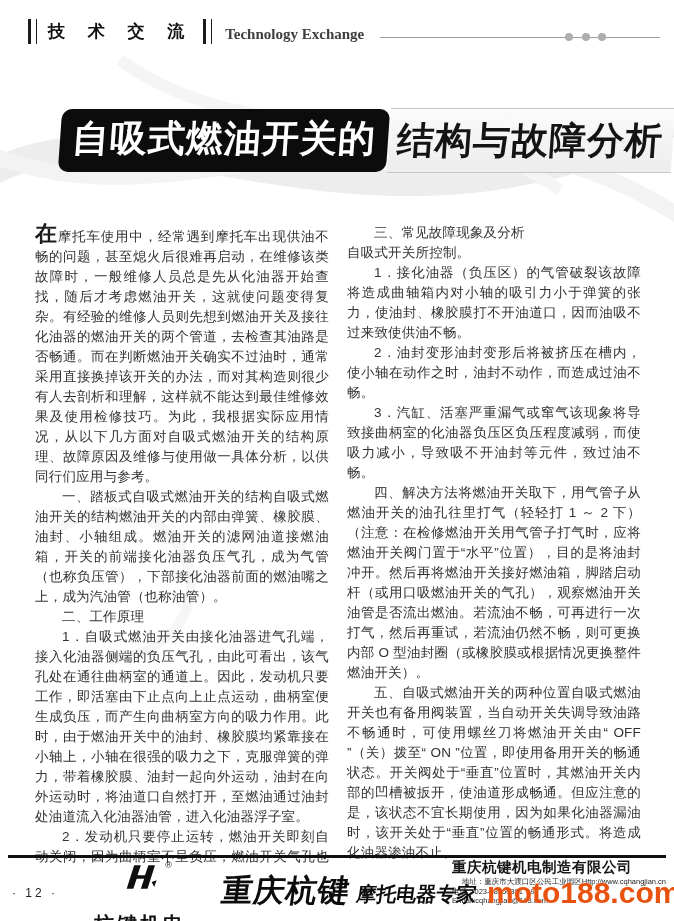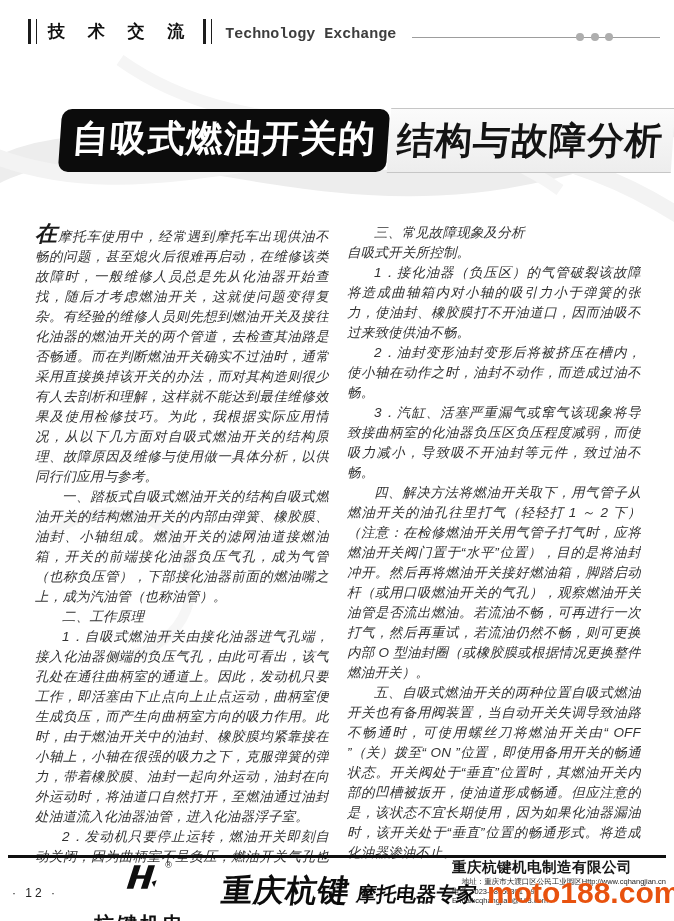--- a/index.html
+++ b/index.html
@@ -5,38 +5,38 @@
   html,body{margin:0;padding:0;background:#d8d8d8;}
   .page{position:relative;width:674px;height:921px;background:#ffffff;overflow:hidden;
         font-family:"Liberation Sans",sans-serif;color:#2b2b2b;margin:0 auto;}
   .bg-swirls{position:absolute;left:0;top:0;z-index:0;pointer-events:none;}
 
   
   .header{position:absolute;top:16px;left:28px;right:14px;height:30px;display:flex;align-items:center;z-index:2;}
   .dbar{width:5px;height:25px;border-left:3px solid #1c1c1c;border-right:1px solid #1c1c1c;margin-right:11px;}
   .dbar.second{margin-left:10px;}
   .h-cn{font-size:17px;font-weight:bold;letter-spacing:9px;color:#111;white-space:nowrap;}
-  .h-en{font-family:Liberation Mono, monospace;font-size:15px;font-weight:bold;color:#3d3d3d;
+  .h-en{font-family:Liberation Serif, serif;font-size:15px;font-weight:bold;color:#3d3d3d;
         white-space:nowrap;margin:6px 16px 0 2px;}
   .h-rule{flex:1;height:1px;background:#9d9d9d;position:relative;margin-top:12px;}
   .h-dot{position:absolute;top:-3.5px;width:8px;height:8px;border-radius:50%;background:#aeaeae;}
   .h-dot.d1{left:66%;} .h-dot.d2{left:72%;} .h-dot.d3{left:78%;}
 
   
   .title-wrap{position:absolute;top:108px;left:60px;display:flex;align-items:center;z-index:2;white-space:nowrap;}
   .title-black{background:#0c0c0c;color:#ffffff;border-radius:10px;padding:5px 12px 8px 12px;
                font-size:37px;font-weight:900;letter-spacing:1px;transform:skewX(-4deg);}
   .title-light{background:linear-gradient(#fbfbfb,#ededed);border-top:1px solid #c6c6c6;border-bottom:1px solid #c6c6c6;
                color:#141414;padding:7px 10px 6px 8px;font-size:37px;font-weight:900;letter-spacing:1px;
                margin-left:1px;transform:skewX(-4deg);}
 
   
   .columns{position:absolute;top:223px;left:35px;width:606px;display:flex;gap:18px;z-index:1;}
   .col{width:294px;height:640px;overflow:hidden;font-size:13.5px;line-height:20px;
-       text-align:justify;text-justify:inter-character;color:#323232;letter-spacing:0.2px;font-style:italic;}
+       text-align:justify;text-justify:inter-character;color:#323232;letter-spacing:0.2px;}
   .para{margin:0;}
   .para.indent{text-indent:2em;}
   .dropcap{font-size:22px;font-weight:bold;line-height:1;color:#1a1a1a;}
 
   
   .footer-line{position:absolute;left:8px;right:8px;top:855px;height:3px;background:#101010;z-index:2;}
   .page-num{position:absolute;left:12px;top:886px;font-size:12px;letter-spacing:3px;color:#222;z-index:2;}
   .logo-block{position:absolute;left:92px;top:862px;width:96px;text-align:center;z-index:2;}
   .logo-reg{position:absolute;top:-2px;right:16px;font-size:9px;color:#111;}
   .logo-cn{font-size:20px;font-weight:900;letter-spacing:3px;color:#0f0f0f;margin-top:15px;}

